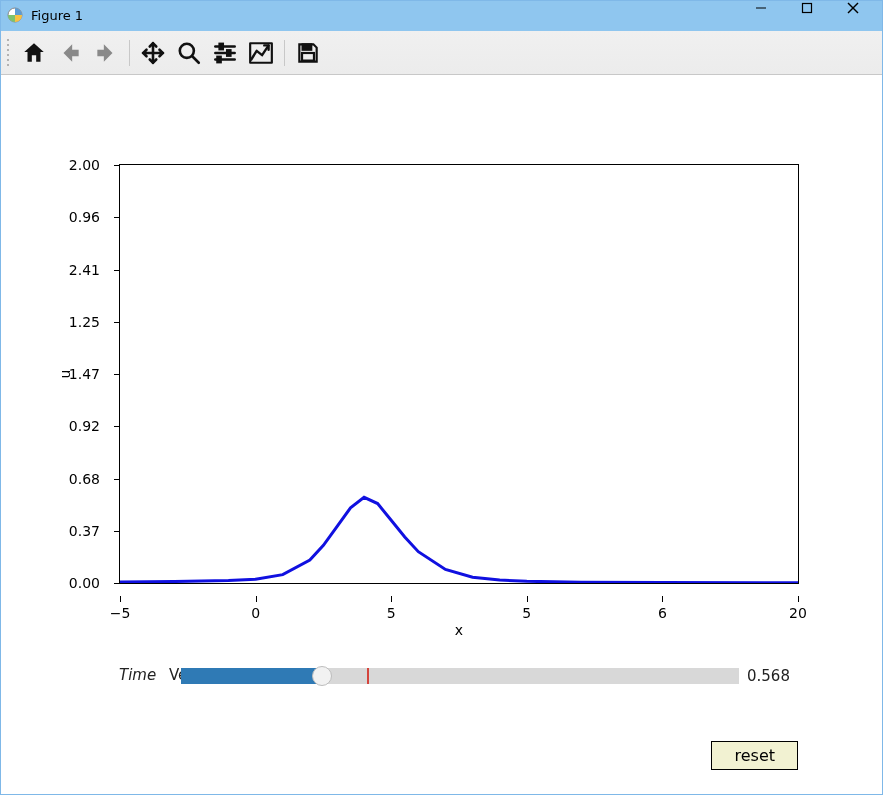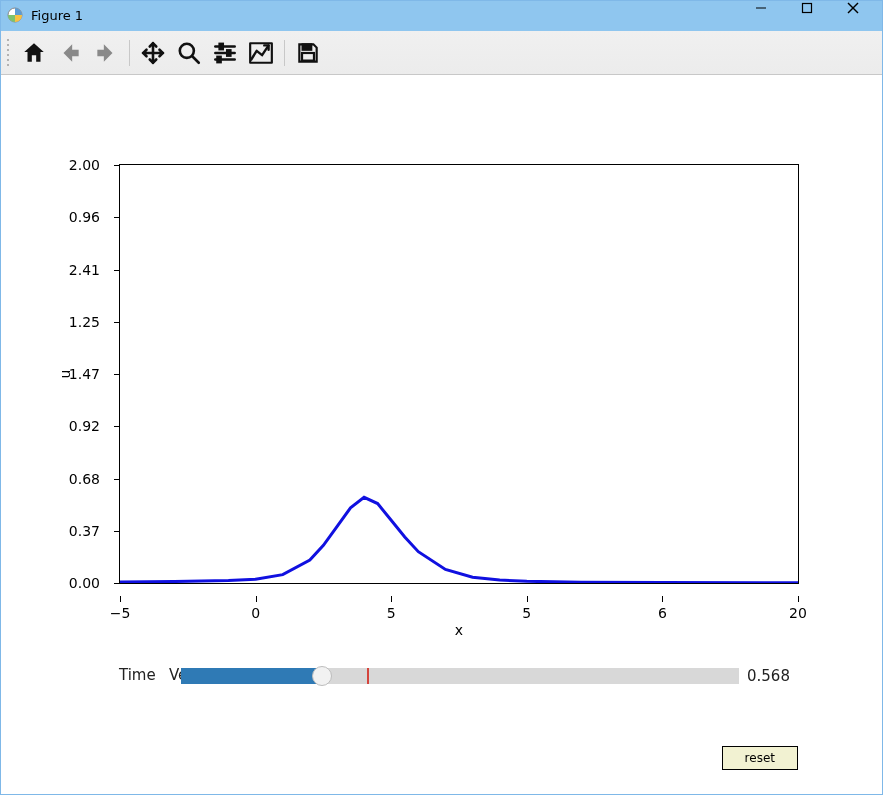--- a/index.html
+++ b/index.html
@@ -106,21 +106,21 @@
   
   .slider-area {
     position:absolute;
     left:118px; top:590px;
     width:680px;
     display:flex; align-items:center;
     font-size:15px;
     color:#222;
   }
   .slider-labels { width:58px; position:relative; height:20px; }
-  .slider-labels .s1 { position:absolute; left:0; top:0; }
+  .slider-labels .s1 { position:absolute; left:0; top:0;font-style:italic; }
   .slider-labels .s2 { position:absolute; left:18px; top:0;margin-left:32px; }
   .slider-track {
     position:relative;
     height:16px;
     flex:1;
     background:#d8d8d8;
     margin:0 8px 0 4px;
   }
   .slider-fill {
     position:absolute; left:0; top:0; bottom:0;
@@ -140,21 +140,21 @@
   .slider-value { width:52px; text-align:left; white-space:nowrap;}
 
   
   .reset-btn {
     position:absolute;
     right:84px;
     bottom:24px;
     padding:4px 22px;
     background:#f2f2d2;
     border:1px solid #000;
-    font-size:12px;
+    font-size:16px;
     cursor:pointer;
   }
 </style>
 </head>
 <body>
 
 <div class="titlebar">
   <span class="app-icon">
     <svg viewBox="0 0 16 16" width="16" height="16">
       <circle cx="8" cy="8" r="7" fill="#fff" stroke="#888"></circle>

